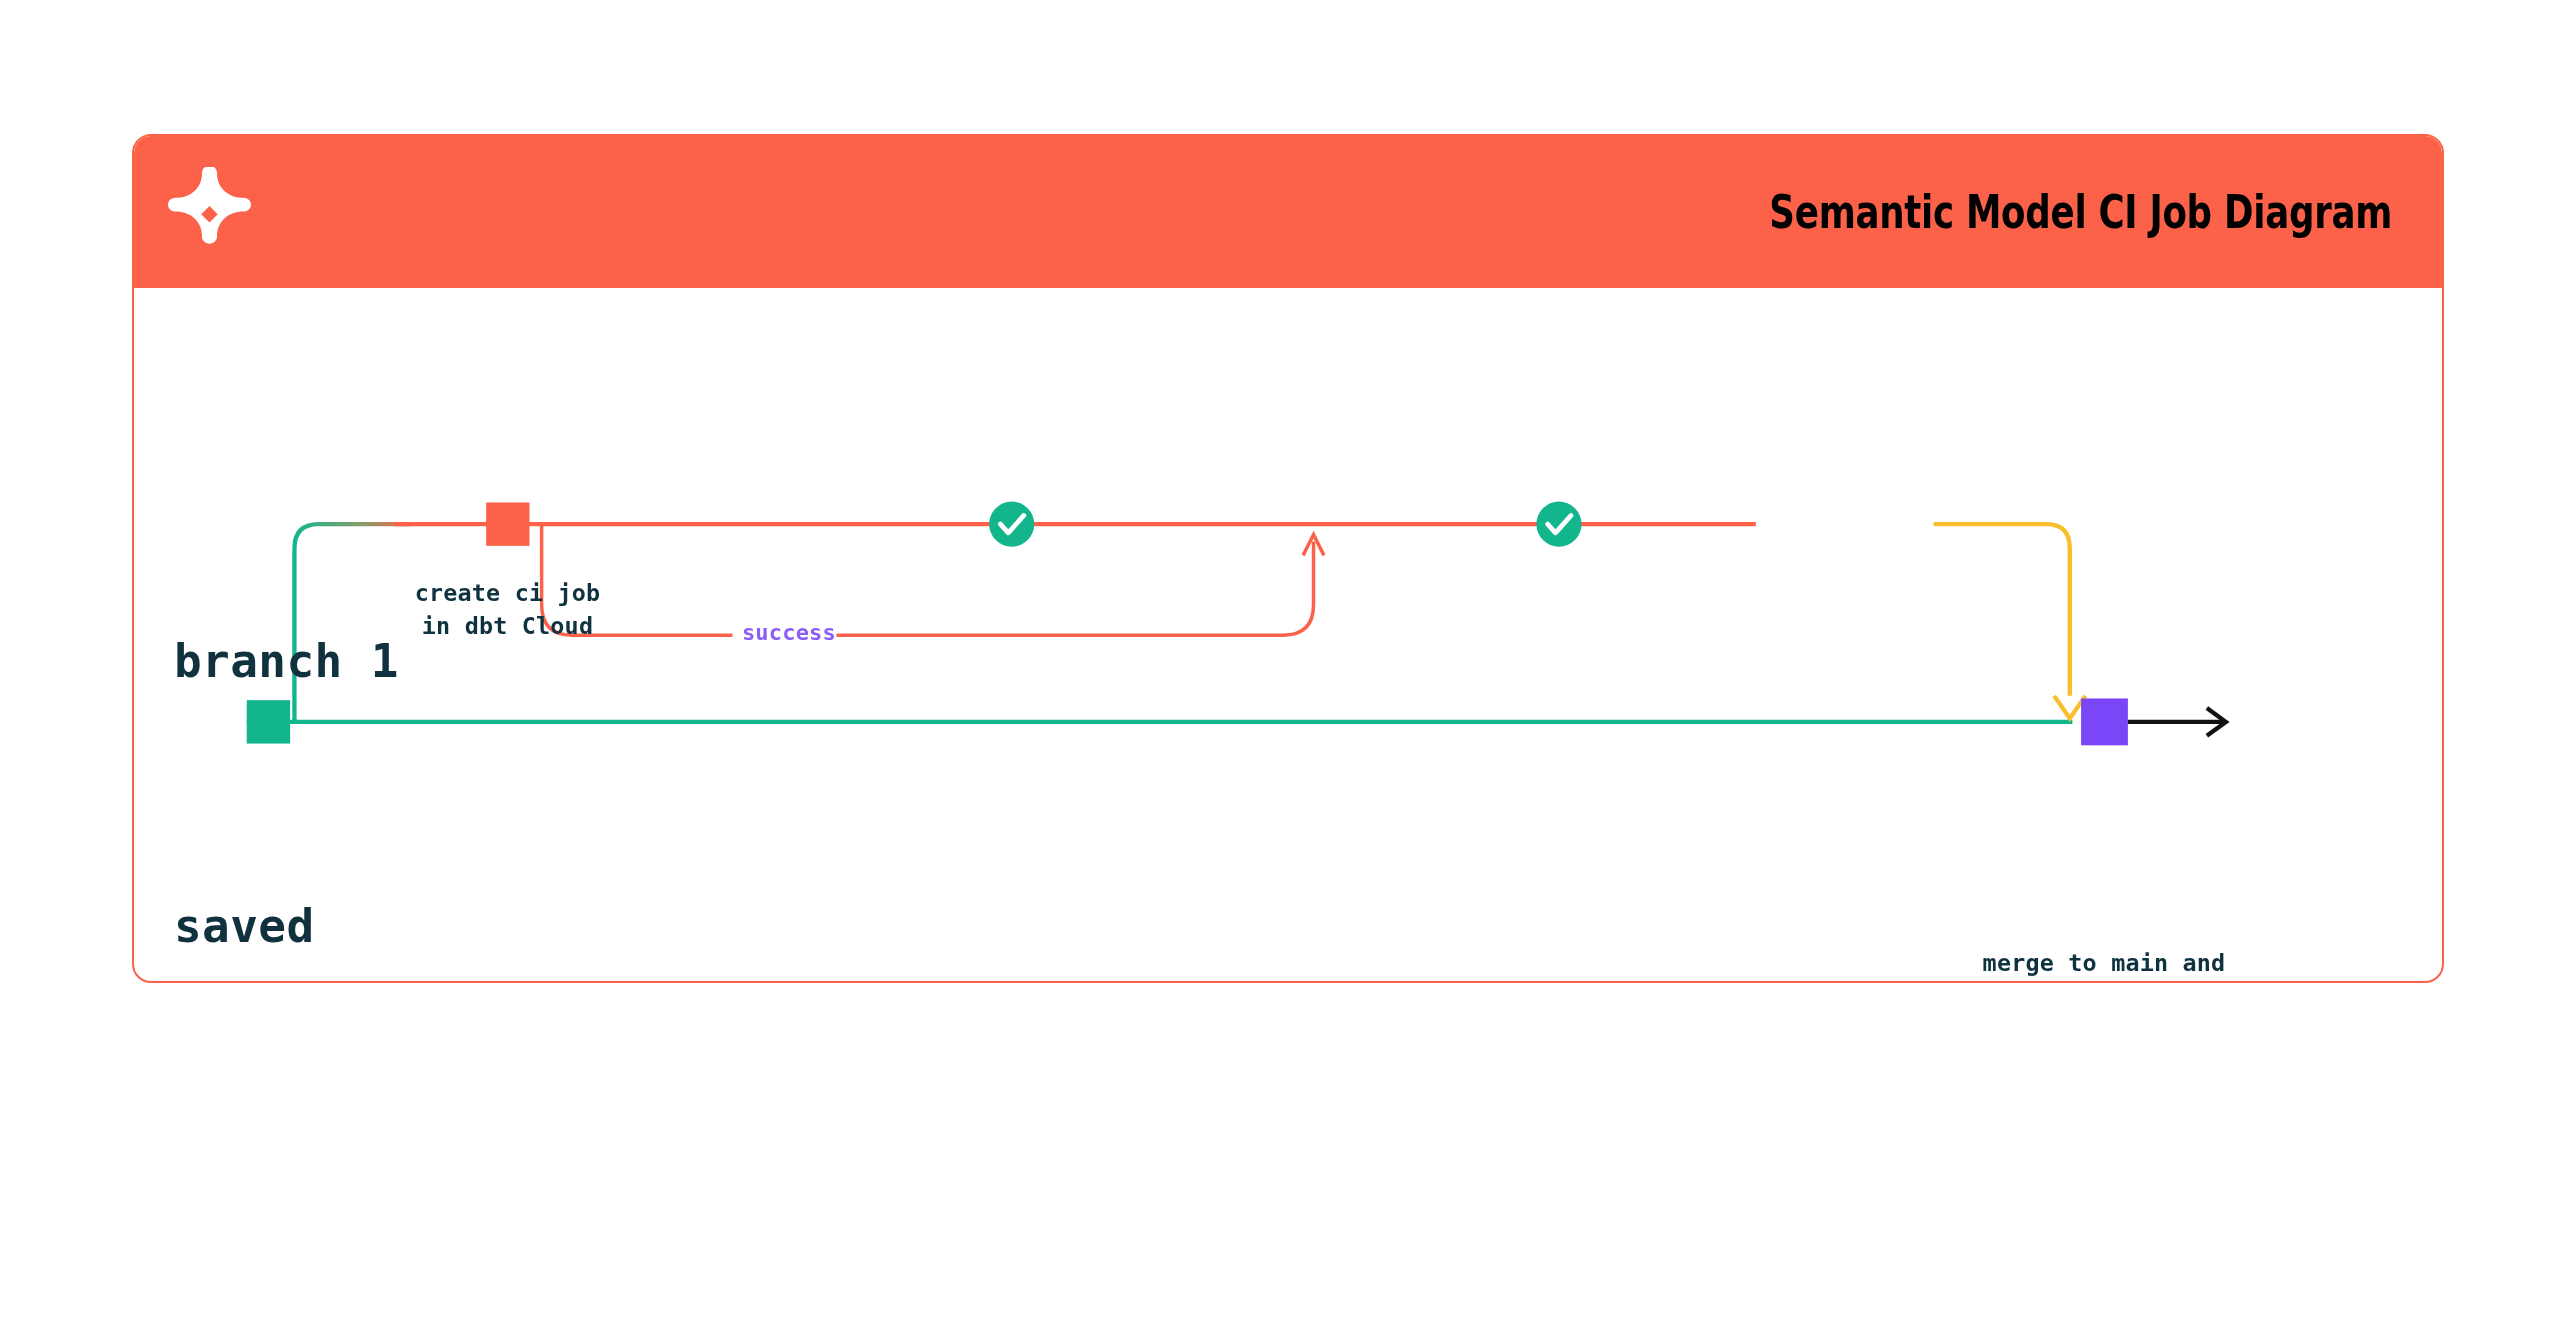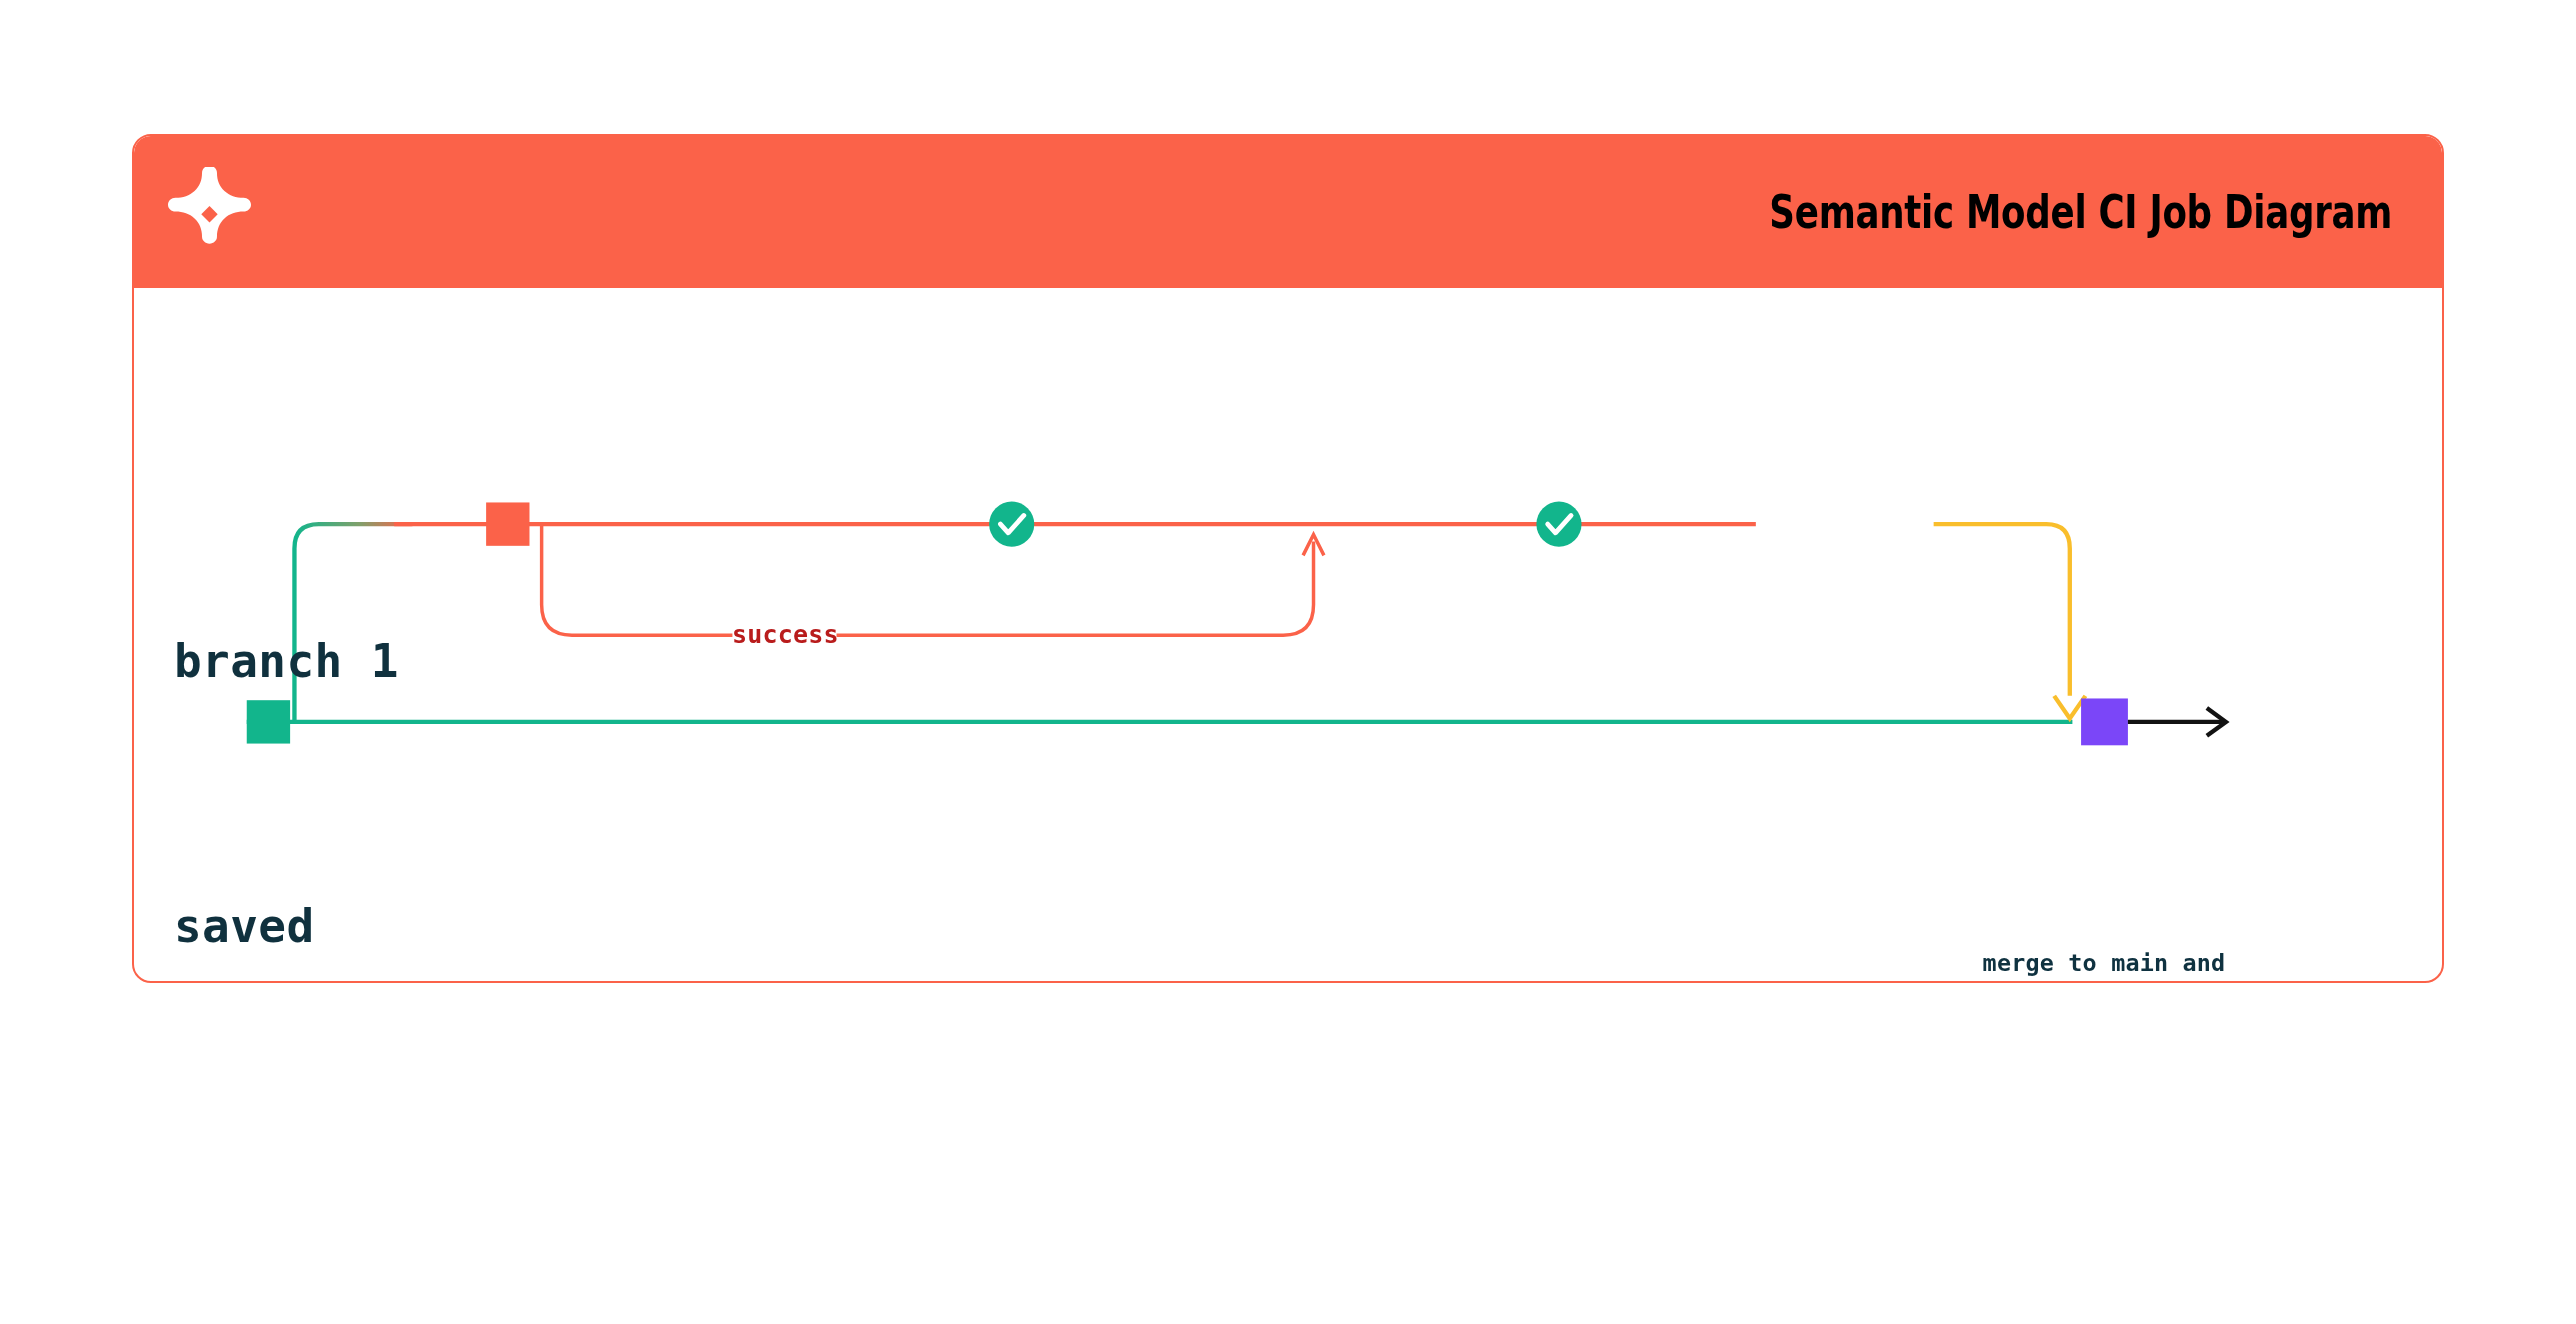--- a/index.html
+++ b/index.html
@@ -94,25 +94,25 @@
     font-weight: 700;
     color: #0F3240;
     text-align: center;
     line-height: 1.42;
     white-space: pre;
     letter-spacing: 0.2px;
   }
   .loop-label {
     position: absolute;
     font-family: "DejaVu Sans Mono", monospace;
-    font-size: 25px;
+    font-size: 22px;
     font-weight: 700;
-    color: #b91c1c;
+    color: #8b5cf6;
     white-space: nowrap;
-    text-align: left;
+    text-align: right;
     letter-spacing: 0.2px;
   }
 </style>
 </head>
 <body>
 
 <div id="card">
 
   <div id="header">
 
@@ -218,20 +218,22 @@
 
       <g>
         <line x1="2299" y1="500" x2="2408" y2="500" stroke="#121212" stroke-width="5"></line>
         <path d="M2390 484 L2412 500 L2390 516" fill="none" stroke="#121212" stroke-width="5" stroke-linecap="butt" stroke-linejoin="miter"></path>
       </g>
     </svg>
 
     <div class="lane-label" style="left:40px; top:302px;">branch 1</div>
     <div class="lane-label" style="left:40px; top:567px;">saved</div>
 
+    <div class="node-caption" style="left:200px; top:289px; width:347px;">create ci job
+in dbt Cloud</div>
 
 
 
     <div class="node-caption" style="left:1710px; top:659px; width:520px;">merge to main and
 deploy to production</div>
 
     <div class="loop-label" style="left:598px; top:332px; width:104px;">success</div>
 
   </div>
 </div>

